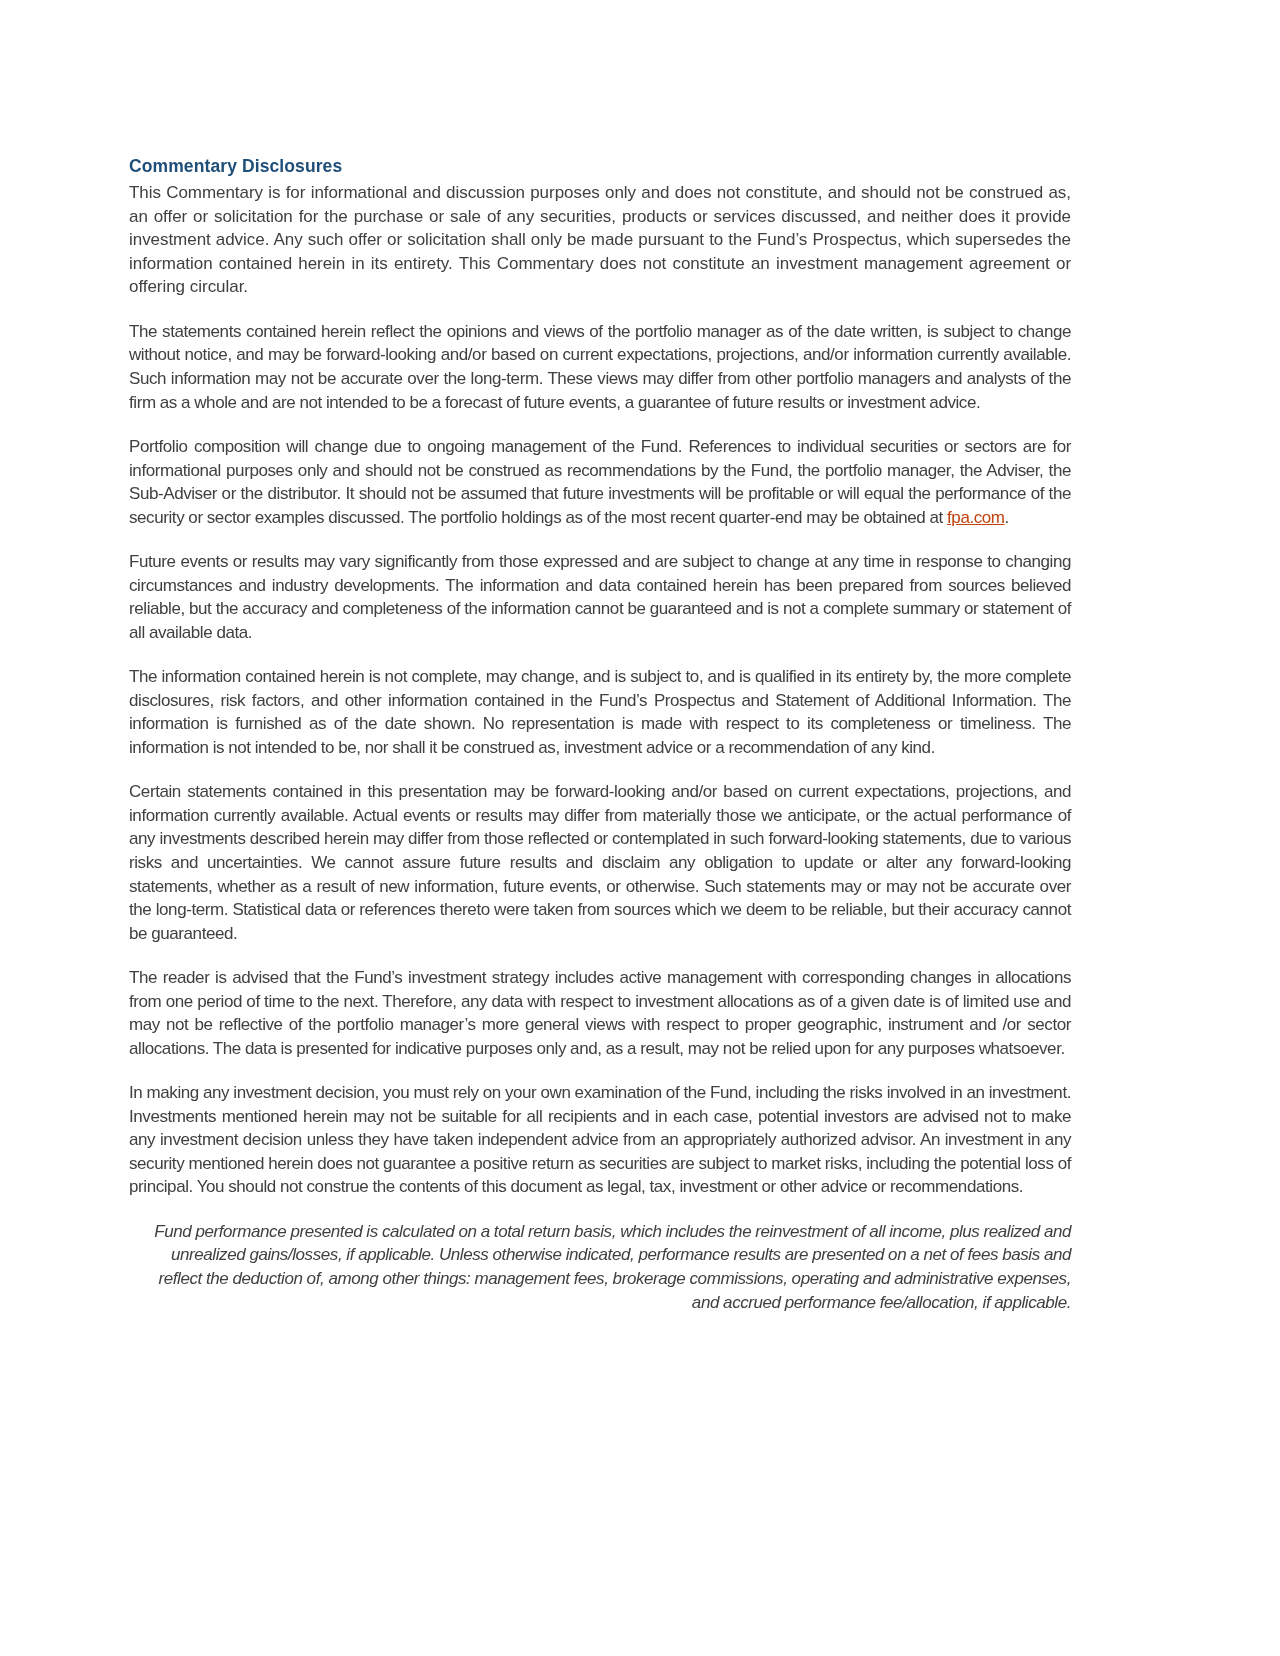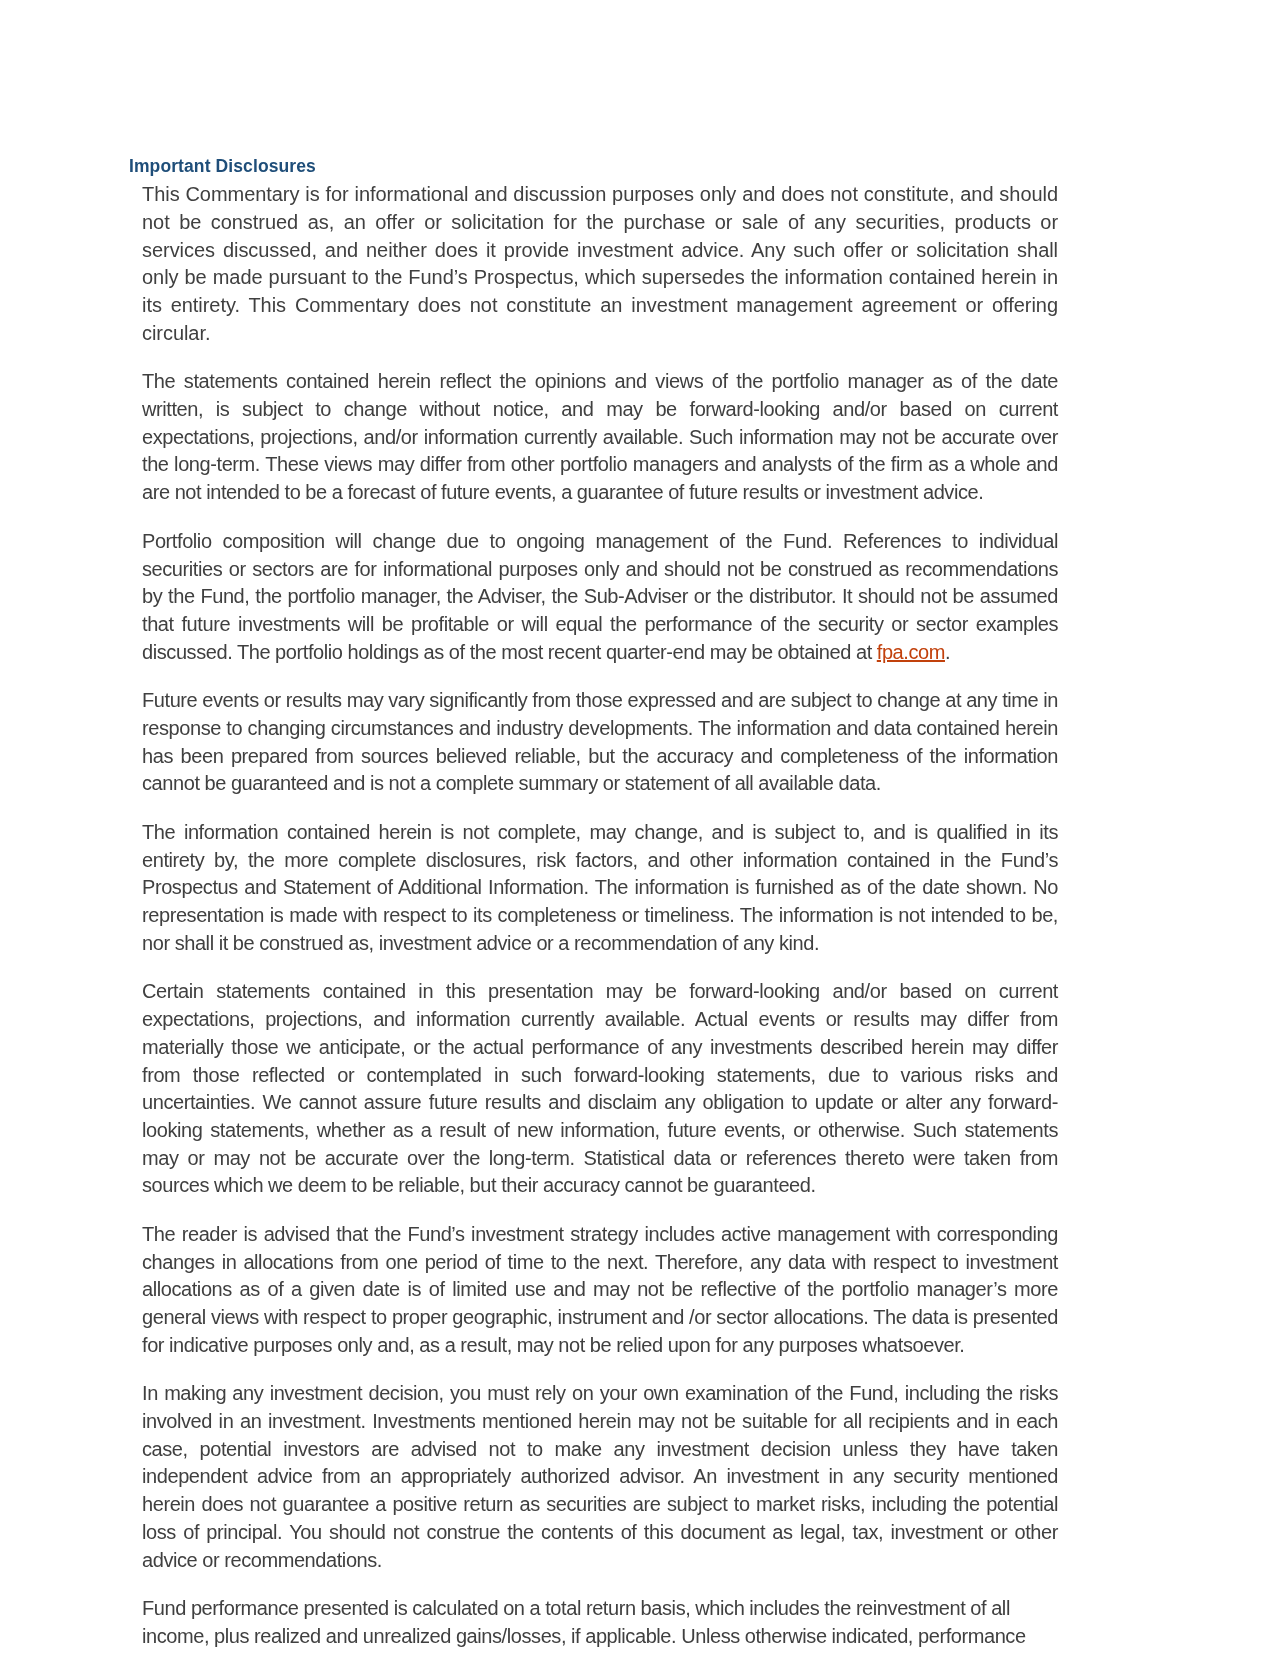--- a/index.html
+++ b/index.html
@@ -27,56 +27,57 @@
   }
   .doc-heading {
     font-size: 17.5px;
     font-weight: bold;
     color: #1f4e79;
     letter-spacing: 0.1px;
     margin: 0 0 3px 0;
     line-height: 1.33;
   }
   .para {
-    font-size: 20px;
+    font-size: 17px;
     color: #404040;
     text-align: justify;
     text-justify: inter-word;
     line-height: 1.385;
-    margin: 13px;
+    margin: 0;
     letter-spacing: -0.05px;
     word-spacing: 0.2px;
   }
   .para + .para {
     margin-top: 21px;
   }
   
   .para.after-heading {
     margin-top: 0;
   }
   .para.tight {
     letter-spacing: -0.42px;
     word-spacing: -0.15px;
   }
   .doc-link {
     color: #c2410c;
     text-decoration: underline;
     cursor: pointer;
   }
   .para:last-child {
-    text-align: left;
+    text-align: right;
+    font-style: italic;
   }
 </style>
 </head>
 <body>
 
 <div class="page">
   <div class="content">
 
-    <h1 class="doc-heading">Important Disclosures</h1>
+    <h1 class="doc-heading">Commentary Disclosures</h1>
 
     <p class="para after-heading">This Commentary is for informational and discussion purposes only and does not constitute, and should not be construed as, an offer or solicitation for the purchase or sale of any securities, products or services discussed, and neither does it provide investment advice. Any such offer or solicitation shall only be made pursuant to the Fund’s Prospectus, which supersedes the information contained herein in its entirety. This Commentary does not constitute an investment management agreement or offering circular.</p>
 
     <p class="para tight">The statements contained herein reflect the opinions and views of the portfolio manager as of the date written, is subject to change without notice, and may be forward-looking and/or based on current expectations, projections, and/or information currently available. Such information may not be accurate over the long-term. These views may differ from other portfolio managers and analysts of the firm as a whole and are not intended to be a forecast of future events, a guarantee of future results or investment advice.</p>
 
     <p class="para tight"><span>Portfolio composition will change due to ongoing management of the Fund. References to individual securities or sectors are for informational purposes only and should not be construed as recommendations by the Fund, the portfolio manager, the Adviser, the Sub-Adviser or the distributor. It should not be assumed that future investments will be profitable or will equal the performance of the security or sector examples discussed. The portfolio holdings as of the most recent quarter-end may be obtained at </span><a class="doc-link" href="#">fpa.com</a><span>.</span></p>
 
     <p class="para tight">Future events or results may vary significantly from those expressed and are subject to change at any time in response to changing circumstances and industry developments. The information and data contained herein has been prepared from sources believed reliable, but the accuracy and completeness of the information cannot be guaranteed and is not a complete summary or statement of all available data.</p>
 
     <p class="para tight">The information contained herein is not complete, may change, and is subject to, and is qualified in its entirety by, the more complete disclosures, risk factors, and other information contained in the Fund’s Prospectus and Statement of Additional Information. The information is furnished as of the date shown. No representation is made with respect to its completeness or timeliness. The information is not intended to be, nor shall it be construed as, investment advice or a recommendation of any kind.</p>

